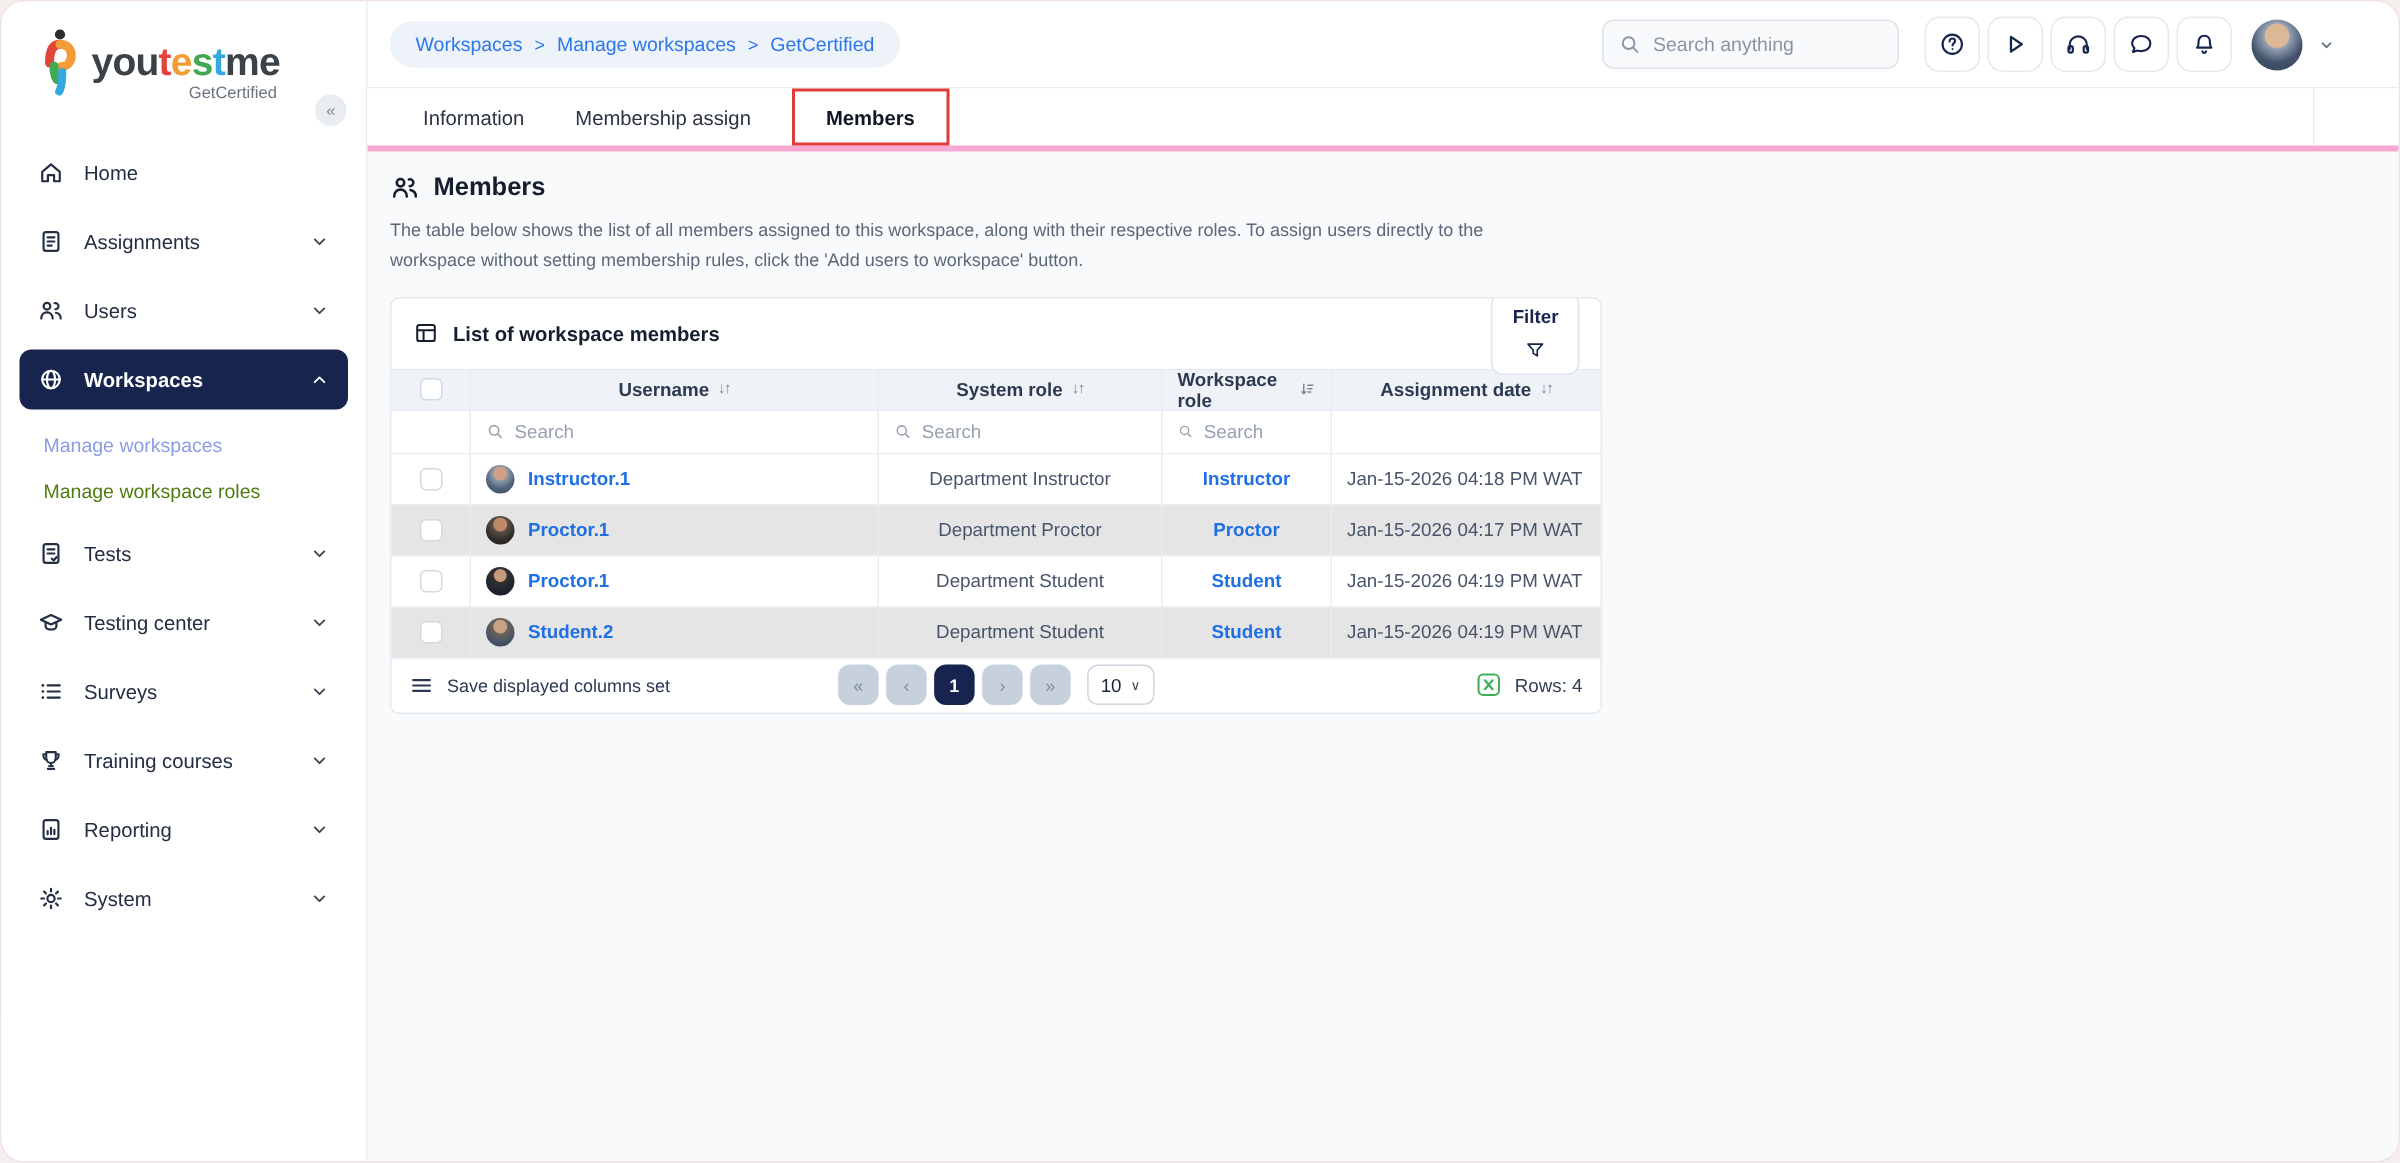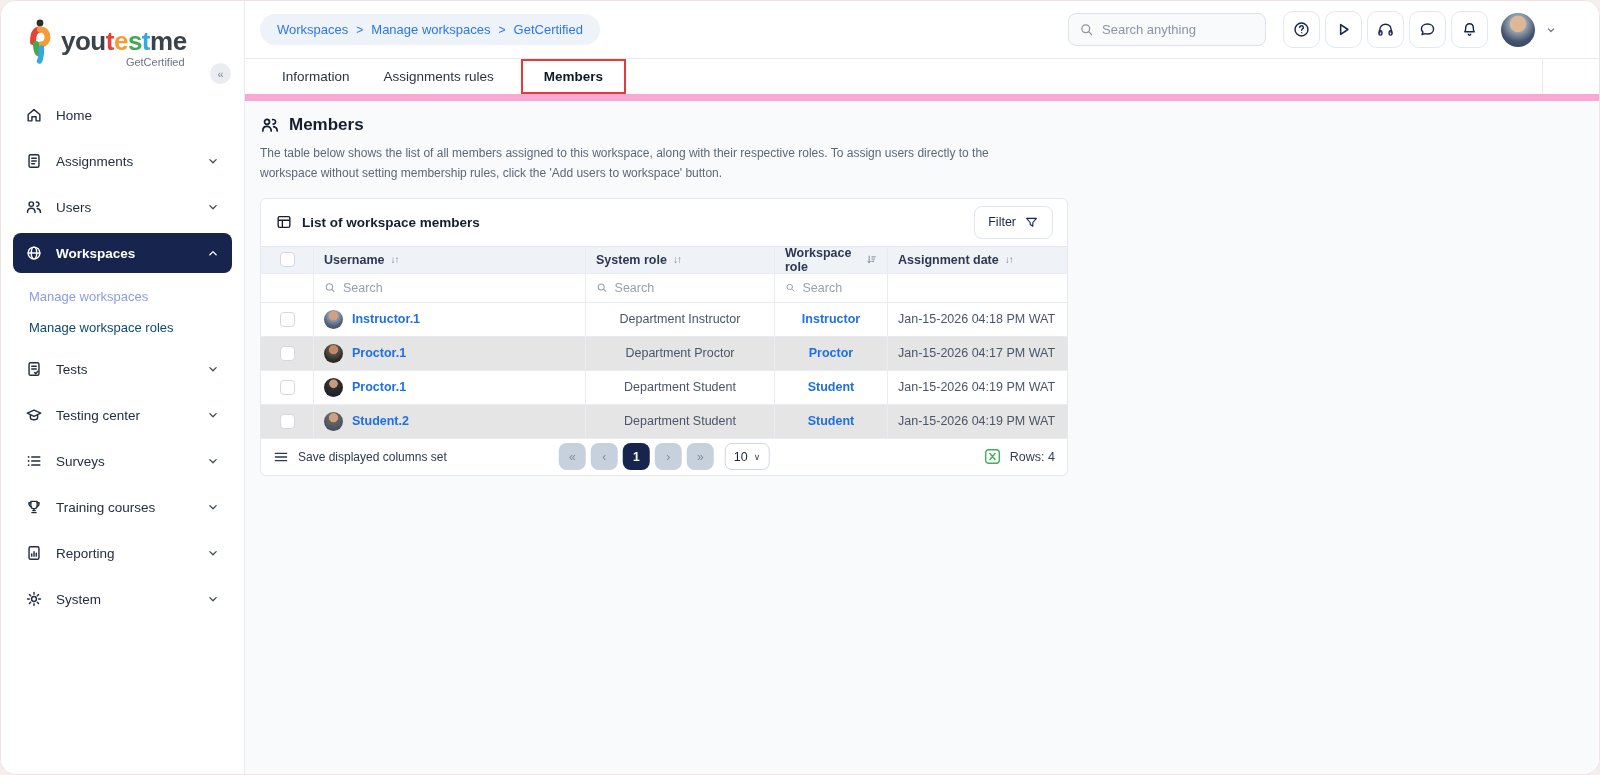--- a/index.html
+++ b/index.html
@@ -16,66 +16,66 @@
   .logo-sub { font-size:11px; color:#6b7280; text-align:right; margin-top:2px; padding-right:2px;}
   .collapse-btn { position:absolute; right:13px; top:62px; width:21px; height:21px; border-radius:50%; background:#e9edf2; color:#7c8695; font-size:11px; display:flex; align-items:center; justify-content:center; cursor:pointer; }
   .nav { padding:14px 12px 0 12px; }
   .nav-item { display:flex; align-items:center; gap:13px; height:40px; padding:0 12px; border-radius:8px; color:#232e42; font-size:13.5px; cursor:pointer; margin-bottom:6px;}
   .nav-item svg { flex-shrink:0; }
   .nav-item .lbl { flex:1; }
   .nav-item .chev { color:#3b4657; display:flex; }
   .nav-item.active { background:#17254e; color:#fff; font-weight:700; }
   .nav-item.active .chev { color:#fff; }
   .nav-sub { padding:2px 0 6px 16px; }
-  .nav-sub-item { font-size:13px; padding:8px 0 8px 0; cursor:pointer; color:#0c4a6e;}
+  .nav-sub-item { font-size:13px; padding:8px 0 8px 0; cursor:pointer; color:#4d7c0f;}
   .nav-sub-item.sel { color:#8b9ce4; font-weight:500;}
 
   
   .main { flex:1; display:flex; flex-direction:column; min-width:0; }
   .topbar { height:58px; background:#fff; border-bottom:1px solid #e8ecf1; display:flex; align-items:center; padding:0 42px 0 15px; flex-shrink:0;}
   .crumb-pill { background:#eef2f9; border-radius:999px; padding:8px 17px; display:flex; align-items:center; gap:8px; font-size:13px; font-weight:500;}
   .crumb-pill a { color:#2b77ea; text-decoration:none; cursor:pointer;}
   .crumb-sep { color:#2b77ea; font-size:12px;}
   .topbar-right { margin-left:auto; display:flex; align-items:center; gap:5px;}
   .search-box { width:198px; height:33px; border:1px solid #dde3ea; border-radius:8px; background:#f8fafc; display:flex; align-items:center; gap:8px; padding:0 10px; margin-right:12px; color:#8b94a3;}
   .search-box input { border:none; outline:none; background:transparent; font-size:13px; width:140px; color:#33404f; font-family:"Liberation Sans",sans-serif;}
   .search-box input::placeholder { color:#8b94a3; }
   .icon-btn { width:37px; height:37px; border:1px solid #e3e8ee; border-radius:10px; background:#fff; color:#17254e; display:flex; align-items:center; justify-content:center; cursor:pointer;}
   .avatar-top { width:34px; height:34px; border-radius:50%; margin-left:8px; background:radial-gradient(circle at 50% 32%, #dcb896 0%, #dcb896 27%, #94a1b3 30%, #43536c 62%, #33415a 100%); cursor:pointer;}
   .avatar-chev { color:#6b7686; margin-left:5px; display:flex; cursor:pointer;}
 
-  .tabbar { height:42px; background:#fff; border-bottom:7px solid #f9a8d4; display:flex; align-items:stretch; padding-left:20px; flex-shrink:0; position:relative;}
+  .tabbar { height:42px; background:#fff; border-bottom:4px solid #f9a8d4; display:flex; align-items:stretch; padding-left:20px; flex-shrink:0; position:relative;}
   .tab { display:flex; align-items:center; padding:0 17px; font-size:13.5px; color:#2b3442; cursor:pointer;}
   .tab--boxed { border:2px solid #e23b3b; font-weight:700; color:#101826; padding:0 21px; margin-left:10px;}
   .tab-gutter { position:absolute; right:56px; top:0; bottom:0; width:1px; background:#e8ecf1;}
 
   .content { flex:1; background:#f8fafc; padding:14px 0 0 15px; overflow:hidden;}
   .page-title-row { display:flex; align-items:center; gap:9px; color:#141e2e;}
   .page-title { font-size:17px; font-weight:700; }
   .page-desc { font-size:12px; color:#5c6878; line-height:1.65; margin-top:9px; max-width:772px;}
 
   
   .card { width:808px; background:#fff; border:1px solid #e4e9f0; border-radius:6px; margin-top:14px; overflow:hidden;}
   .card-head { height:47px; display:flex; align-items:center; padding:0 14px; gap:9px; }
   .card-title { font-size:13.5px; font-weight:700; color:#141e2e;}
   .card-head-right { margin-left:auto; display:flex; align-items:center; gap:12px;}
   .btn-primary { background:#17254e; color:#fff; font-size:12.5px; font-weight:700; border:none; border-radius:4px; padding:9px 14px; cursor:pointer; box-shadow:0 0 0 3px #e23b3b; font-family:"Liberation Sans",sans-serif;}
-  .btn-filter { background:#fff; border:1px solid #dfe5ec; border-radius:8px; color:#17254e; font-size:12.5px; font-weight:400; padding:8px 13px; display:flex; align-items:center; gap:8px; cursor:pointer; font-family:"Liberation Sans",sans-serif;}
+  .btn-filter { background:#fff; border:1px solid #dfe5ec; border-radius:8px; color:#17254e; font-size:12.5px; font-weight:700; padding:8px 13px; display:flex; align-items:center; gap:8px; cursor:pointer; font-family:"Liberation Sans",sans-serif;flex-direction:column;}
 
   .tbl { border-top:1px solid #e3e8ef; font-size:12.5px;}
   .trow { display:flex; align-items:stretch; border-bottom:1px solid #e9edf3;}
   .c { display:flex; align-items:center; border-right:1px solid #e9edf3; padding:0 10px;}
   .c:last-child { border-right:none; }
   .c0 { width:53px; justify-content:center;}
   .c1 { width:272px; }
   .c2 { width:189px; }
   .c3 { width:113px; }
   .c4 { flex:1; }
   .thead { background:#eff3f8; height:27px; }
-  .thead .c { gap:6px; font-weight:600; color:#2c3950; font-size:12.5px;}
+  .thead .c { justify-content:center; gap:6px; font-weight:600; color:#2c3950; font-size:12.5px;}
   .sort-glyph { font-size:10px; color:#7e8898; letter-spacing:-1px;}
   .srow { height:29px; background:#fff;}
   .srow .c { gap:7px; color:#98a1b0;}
   .srow input { border:none; outline:none; font-size:12.5px; width:100%; background:transparent; color:#14532d; font-family:"Liberation Sans",sans-serif;}
   .srow input::placeholder { color:#98a1b0;}
   .drow { height:34px; background:#fff;}
   .drow.alt { background:#e5e5e5; }
   .cb { width:15px; height:15px; border:1.5px solid #d2d9e3; border-radius:4px; background:#fff; cursor:pointer;}
   .user-cell { display:flex; align-items:center; gap:9px;}
   .row-avatar { width:19px; height:19px; border-radius:50%; flex-shrink:0;}
@@ -300,21 +300,21 @@
         <span class="avatar-chev">
               <svg width="12" height="12" viewBox="0 0 20 20" fill="none" stroke="currentColor" stroke-width="2" stroke-linecap="round" stroke-linejoin="round">
                 <path d="M5.5 8 L10 12.5 L14.5 8"></path>
               </svg>
             </span>
       </div>
     </div>
 
     <div class="tabbar">
       <div class="tab">Information</div>
-      <div class="tab">Assignments rules</div>
+      <div class="tab">Membership assign</div>
       <div class="tab tab--boxed">Members</div>
       <div class="tab-gutter"></div>
     </div>
 
     <div class="content">
       <div class="page-title-row">
         <svg width="20" height="20" viewBox="0 0 20 20" fill="none" stroke="#141e2e" stroke-width="1.7" stroke-linecap="round" stroke-linejoin="round">
               <circle cx="7" cy="6.8" r="2.5"></circle>
               <path d="M2.8 16 C2.8 13 4.7 11.4 7 11.4 C9.3 11.4 11.2 13 11.2 16"></path>
               <path d="M12.6 4.6 a2.3 2.3 0 1 1 .6 4.5 M13.6 11.7 C15.6 12.1 17.2 13.7 17.2 16"></path>

